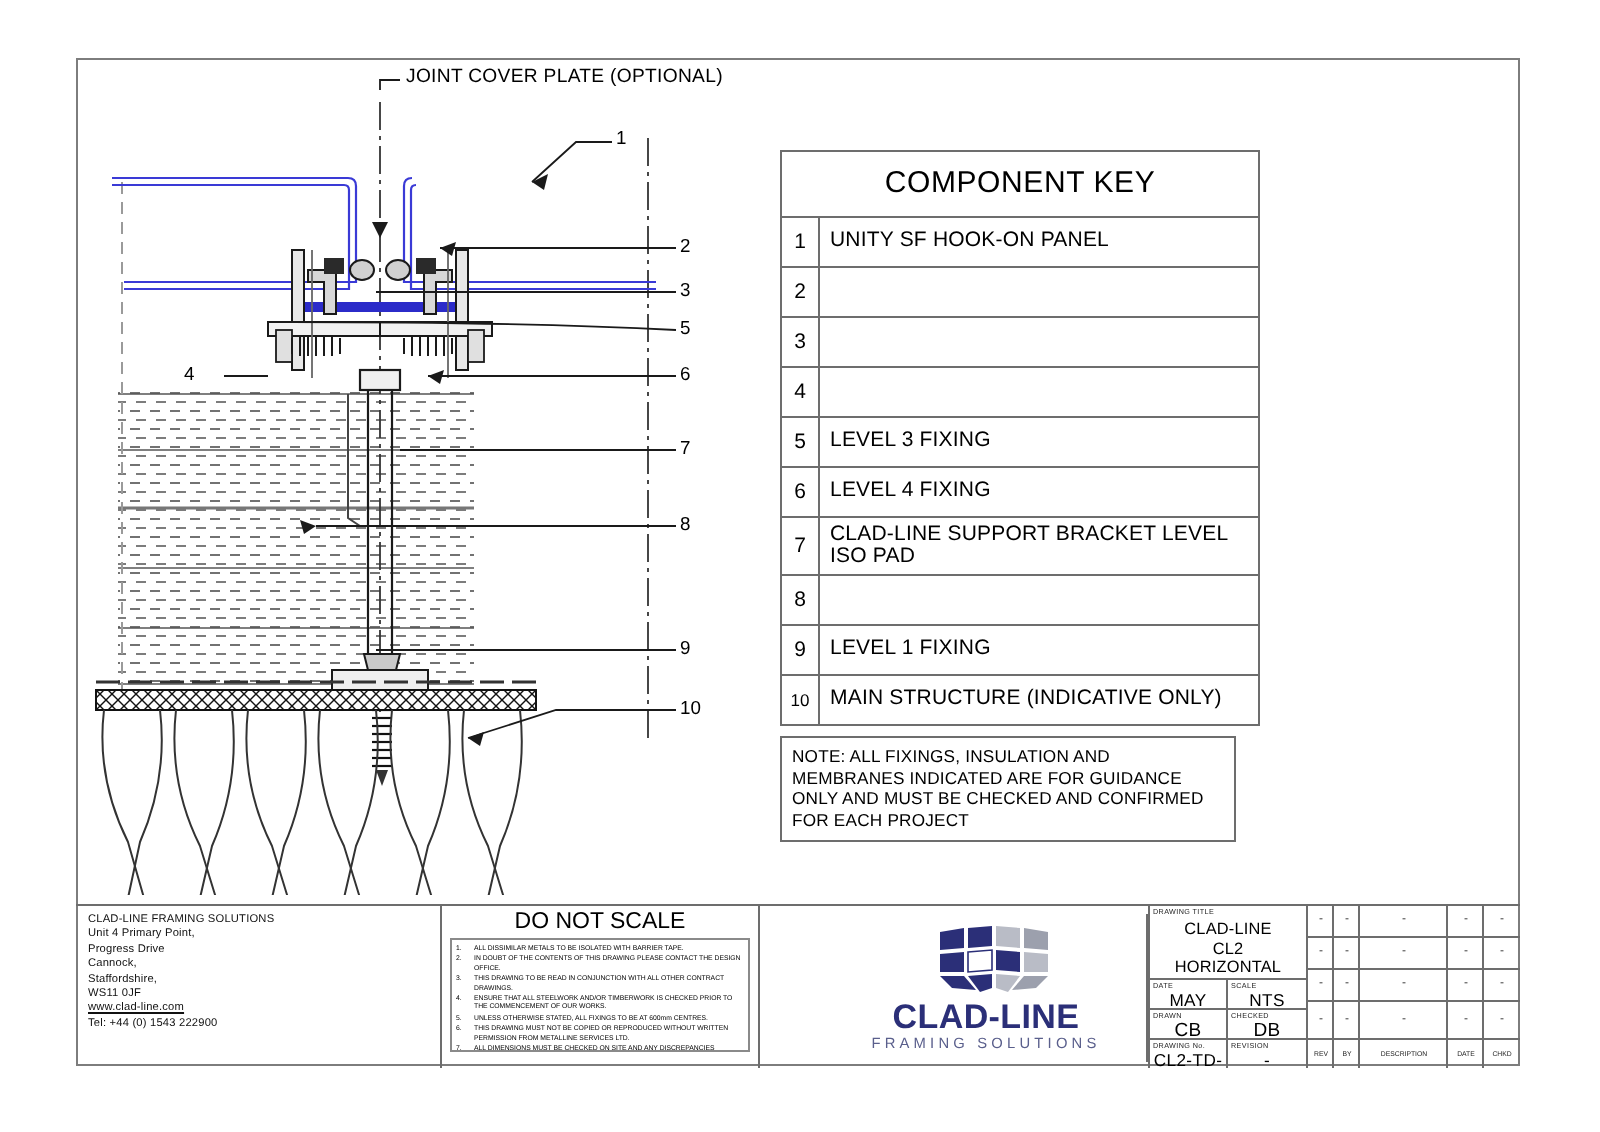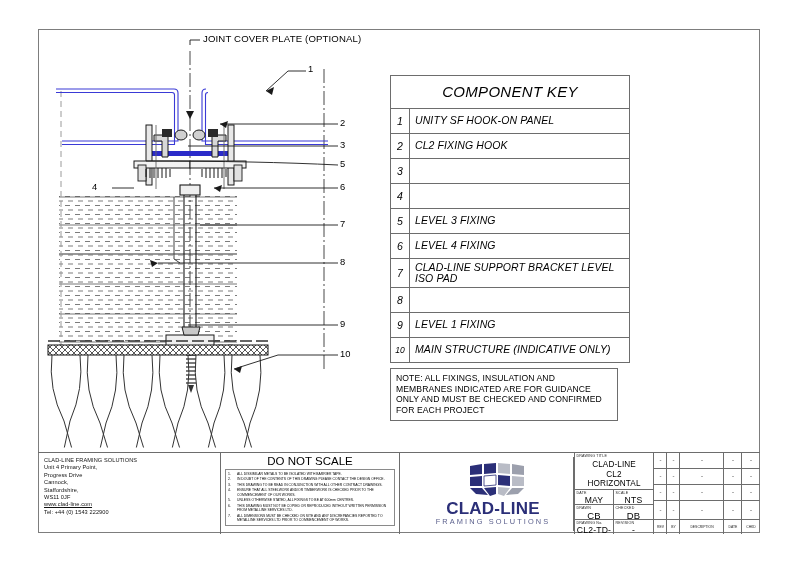--- a/index.html
+++ b/index.html
@@ -8,21 +8,21 @@
   .sheet{position:absolute;left:0;top:0;width:800px;height:566px;background:#fff;}
   .frame{position:absolute;left:38px;top:29px;width:722px;height:504px;
          border:1px solid #7d7d7d;box-sizing:border-box;}
 
   
   .draw{position:absolute;left:38px;top:29px;width:722px;height:504px;}
   .draw svg{position:absolute;left:0;top:0;}
 
   
   .key{position:absolute;left:390px;top:75px;width:240px;
-       border:1px solid #6d6d6d;box-sizing:border-box;background:#fff;font-style:italic;}
+       border:1px solid #6d6d6d;box-sizing:border-box;background:#fff;}
   .key-title{height:32px;line-height:32px;text-align:center;font-size:15px;
              letter-spacing:.3px;border-bottom:1px solid #6d6d6d;}
   .key-row{display:flex;border-bottom:1px solid #6d6d6d;min-height:24px;}
   .key-row:last-child{border-bottom:none;}
   .key-num{width:18px;flex:0 0 18px;border-right:1px solid #6d6d6d;
            display:flex;align-items:center;justify-content:center;
            font-size:10.5px;}
   .key-num.small{font-size:8.5px;}
   .key-txt{flex:1;display:flex;align-items:center;padding:2px 0 2px 5px;
            font-size:10.5px;line-height:11.5px;letter-spacing:.1px;}
@@ -33,21 +33,21 @@
         padding:4px 5px 5px 5px;font-size:8.6px;line-height:10.6px;
         letter-spacing:.1px;}
 
   
   .tb{position:absolute;left:38px;top:452px;width:722px;height:81px;
       box-sizing:border-box;border-top:1px solid #6d6d6d;}
   .tb-addr{position:absolute;left:6px;top:4px;width:130px;
            font-size:5.6px;line-height:7.4px;letter-spacing:.1px;color:#111;}
   .tb-addr a{color:#111;text-decoration:underline;}
 
-  .dns{position:absolute;left:182px;top:0px;width:180px;height:81px;
+  .dns{position:absolute;left:182px;top:0px;width:160px;height:81px;
        border-left:1px solid #6d6d6d;border-right:1px solid #6d6d6d;
        box-sizing:border-box;}
   .dns-title{text-align:center;font-size:11.5px;padding-top:2px;}
   .dns-box{margin:2px 4px 0 4px;border:1px solid #8a8a8a;padding:2px 2px 2px 2px;
            height:57px;box-sizing:border-box;overflow:hidden;}
   .dns-item{display:flex;font-size:3.4px;line-height:4.3px;margin-bottom:1.2px;}
   .dns-item b{flex:0 0 9px;font-weight:normal;}
   .dns-item span{flex:1;}
 
   .logo{position:absolute;left:386px;top:4px;width:150px;height:74px;
@@ -260,21 +260,20 @@
 
   <div class="key">
     <div class="key-title">COMPONENT KEY</div>
 
     <div class="key-row">
       <div class="key-num">1</div>
       <div class="key-txt">UNITY SF HOOK-ON PANEL</div>
     </div>
     <div class="key-row">
       <div class="key-num">2</div>
-      <div class="key-txt">CL2 FIXING HOOK</div>
     </div>
     <div class="key-row">
       <div class="key-num">3</div>
     </div>
     <div class="key-row">
       <div class="key-num">4</div>
     </div>
     <div class="key-row">
       <div class="key-num">5</div>
       <div class="key-txt">LEVEL 3 FIXING</div>

